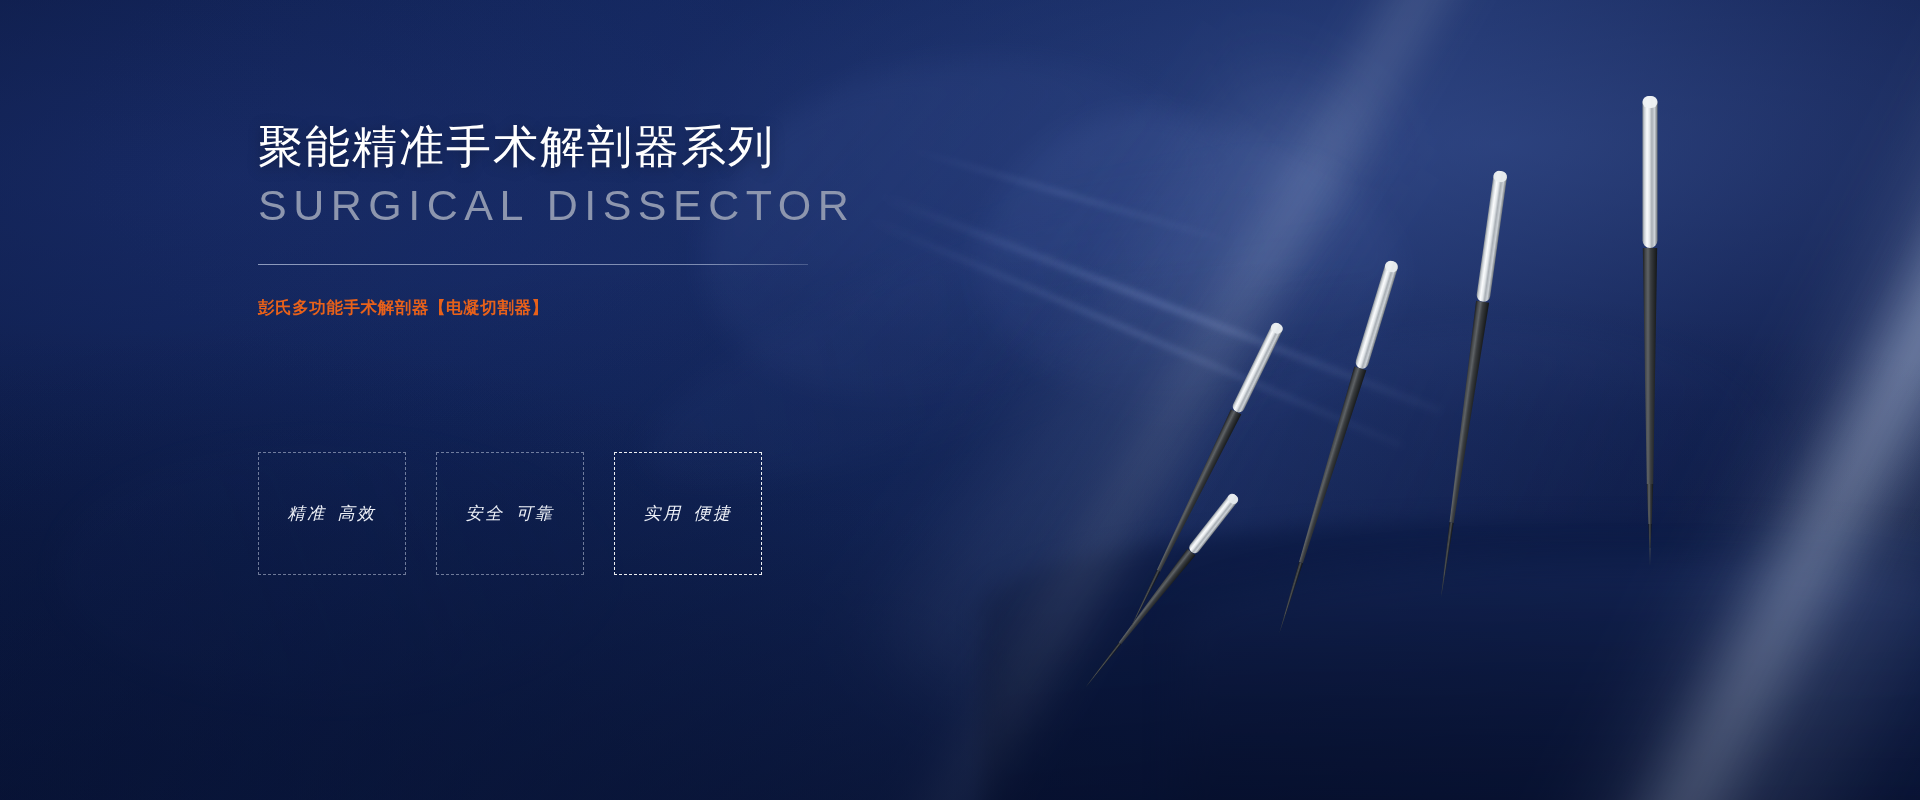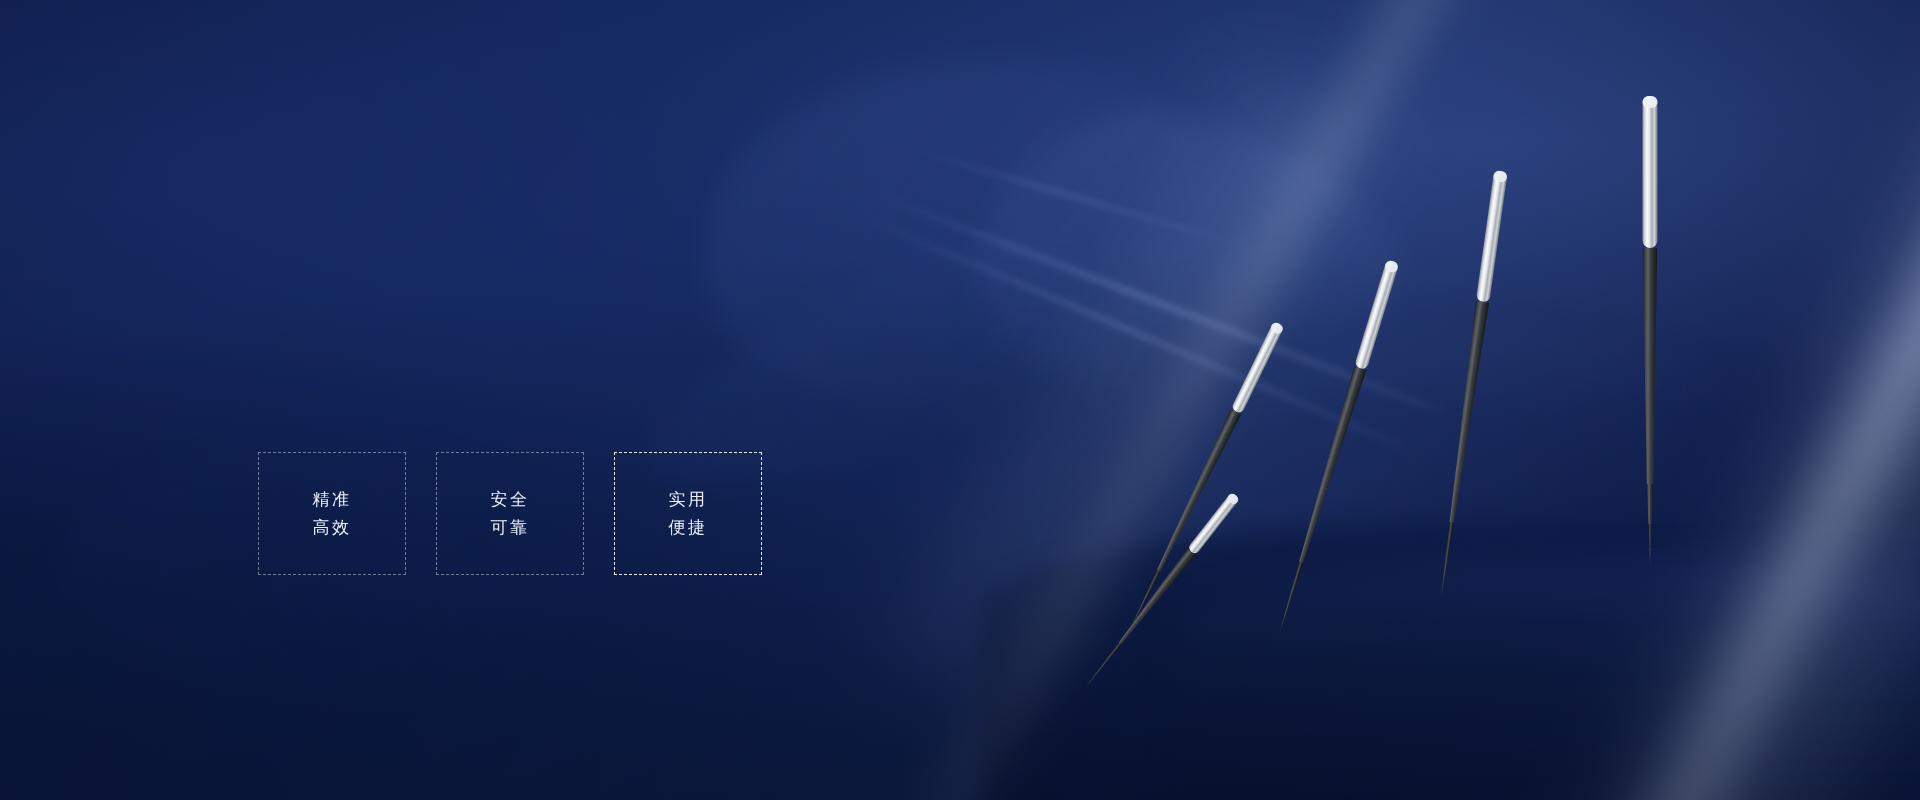--- a/index.html
+++ b/index.html
@@ -91,22 +91,23 @@
   .subtitle{
     margin-top:32px; font-size:16.5px; font-weight:700; color:#e8611a;
     letter-spacing:.6px; white-space:nowrap;
   }
 
   
   .features{ position:absolute; left:258px; top:452px; display:flex; gap:30px; }
   .feature{
     width:148px; height:123px;
     border:1px dashed rgba(208,216,234,.50);
-    display:flex; flex-direction:column; align-items:center; justify-content:center;
+    display:flex; flex-direction:row; align-items:center; justify-content:center;
     gap:11px;
+    font-style:italic;
   }
   .feature.bright{ border-color:rgba(255,255,255,.92); }
   .feature span{ font-size:17px; color:#eef1f8; letter-spacing:2.5px; line-height:1; }
 
   
   #tools{ position:absolute; left:0; top:0; width:1920px; height:800px; }
 </style>
 </head>
 <body>
 
@@ -192,20 +193,26 @@
     <g transform="translate(1650,104) rotate(0)">
       <rect x="-7.5" y="-8" width="15" height="152" rx="7.5" fill="url(#metal)"></rect>
       <rect x="-7.5" y="-8" width="15" height="12" rx="6" fill="#f0f3f5" opacity=".92"></rect>
       <path d="M-7.2,144 L7.2,144 L3.2,380 L-3.2,380 Z" fill="url(#shaft)"></path>
       <path d="M-3.2,380 L3.2,380 L1.6,420 L-1.6,420 Z" fill="url(#shaft)"></path>
       <path d="M-1.6,420 L1.6,420 L0.55,444 L-0.55,444 Z" fill="url(#shaftDim)"></path>
       <path d="M-0.55,444 L0.55,444 L0,462 Z" fill="#4a4e51"></path>
     </g>
   </svg>
 
+  <div class="copy">
+    <div class="title-cn">聚能精准手术解剖器系列</div>
+    <div class="title-en">SURGICAL DISSECTOR</div>
+    <div class="divider"></div>
+    <div class="subtitle">彭氏多功能手术解剖器【电凝切割器】</div>
+  </div>
 
   <div class="features">
     <div class="feature">
       <span>精准</span>
       <span>高效</span>
     </div>
     <div class="feature">
       <span>安全</span>
       <span>可靠</span>
     </div>

